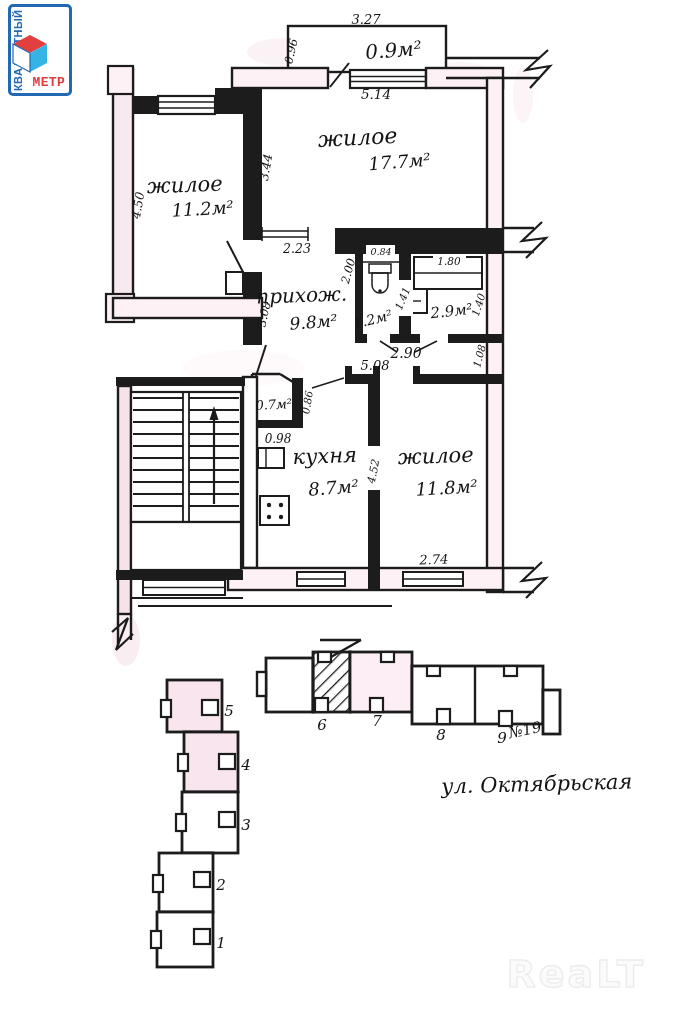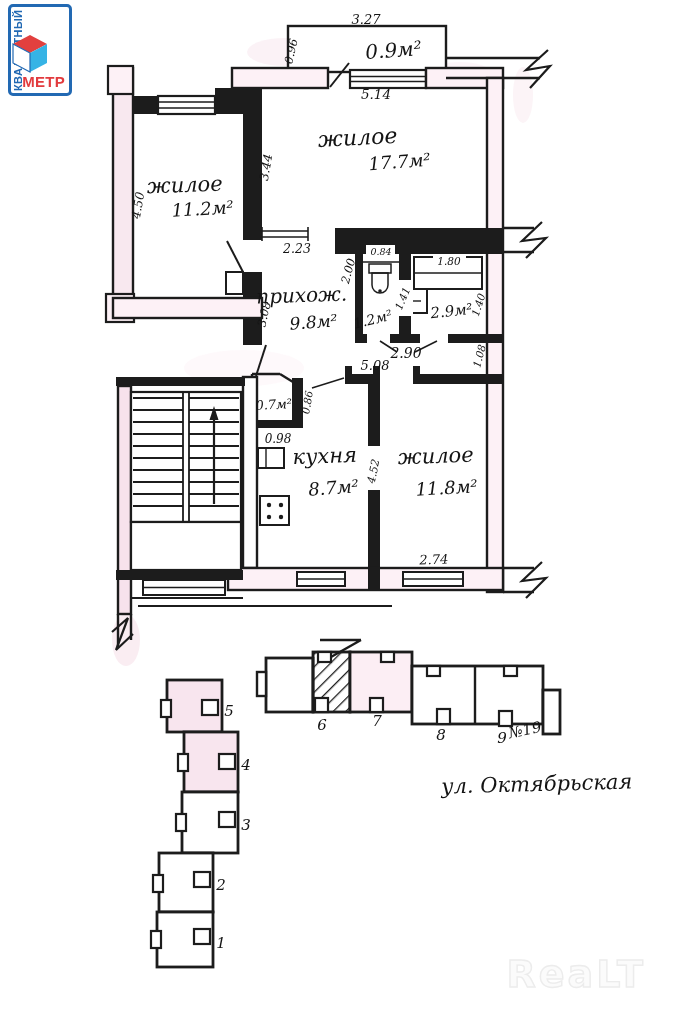--- a/index.html
+++ b/index.html
@@ -6,21 +6,21 @@
   .page{position:relative;width:688px;height:1024px;background:#ffffff;overflow:hidden;
         font-family:"DejaVu Serif",serif;}
   
   .logo{position:absolute;left:8px;top:4px;width:64px;height:92px;background:#ffffff;
         border:3px solid #2269b3;border-radius:5px;box-sizing:border-box;}
   .logo-vert{position:absolute;left:1px;top:2px;bottom:2px;width:16px;
         writing-mode:vertical-rl;transform:rotate(180deg);
         font-family:"Liberation Sans",sans-serif;font-weight:bold;font-size:11px;
         letter-spacing:.4px;color:#2269b3;text-align:center;}
   .logo-metr{position:absolute;right:4px;bottom:3px;
-        font-family:Liberation Sans, sans-serif;font-weight:bold;font-size:15px;
+        font-family:Liberation Mono, monospace;font-weight:bold;font-size:13px;
         color:#e23b3e;letter-spacing:.3px;}
   .logo-cube{position:absolute;right:7px;top:26px;}
   
   .watermark{position:absolute;right:42px;bottom:28px;
         font-family:"DejaVu Sans",sans-serif;font-weight:bold;font-size:38px;
         letter-spacing:3px;color:#fbfbfb;-webkit-text-stroke:1.4px #ececec;
         text-shadow:0 0 1px #eeeeee;}
   
   svg{position:absolute;left:0;top:0;}
   .bk{fill:#1c1c1c;stroke:none;}

